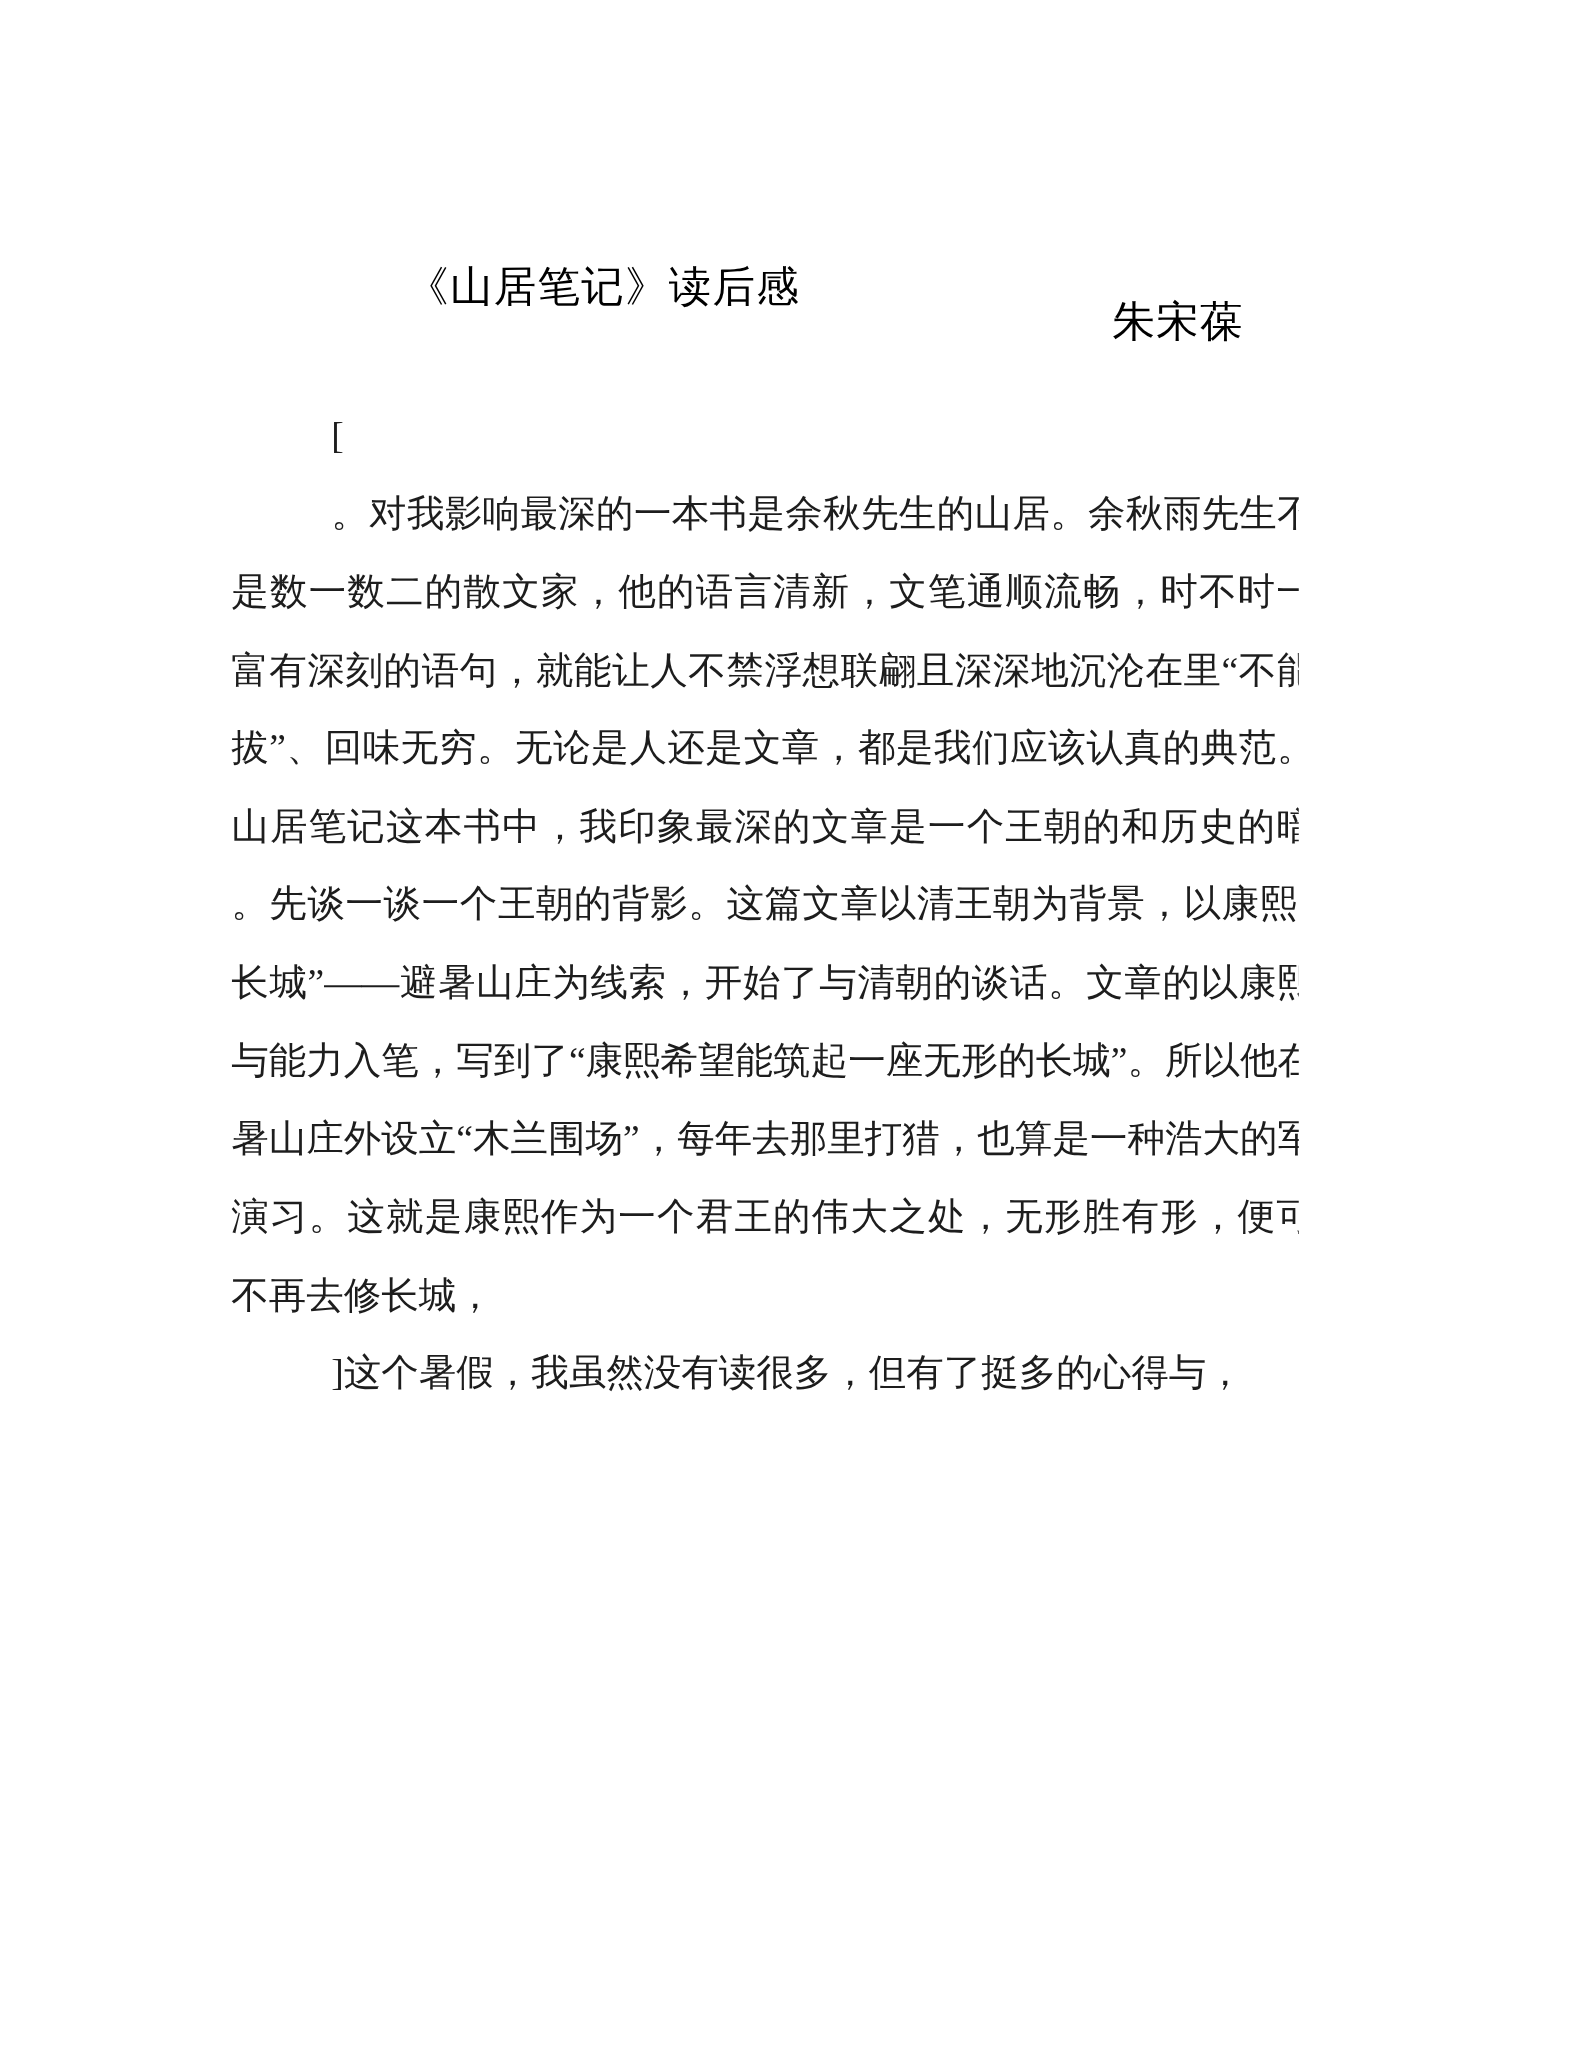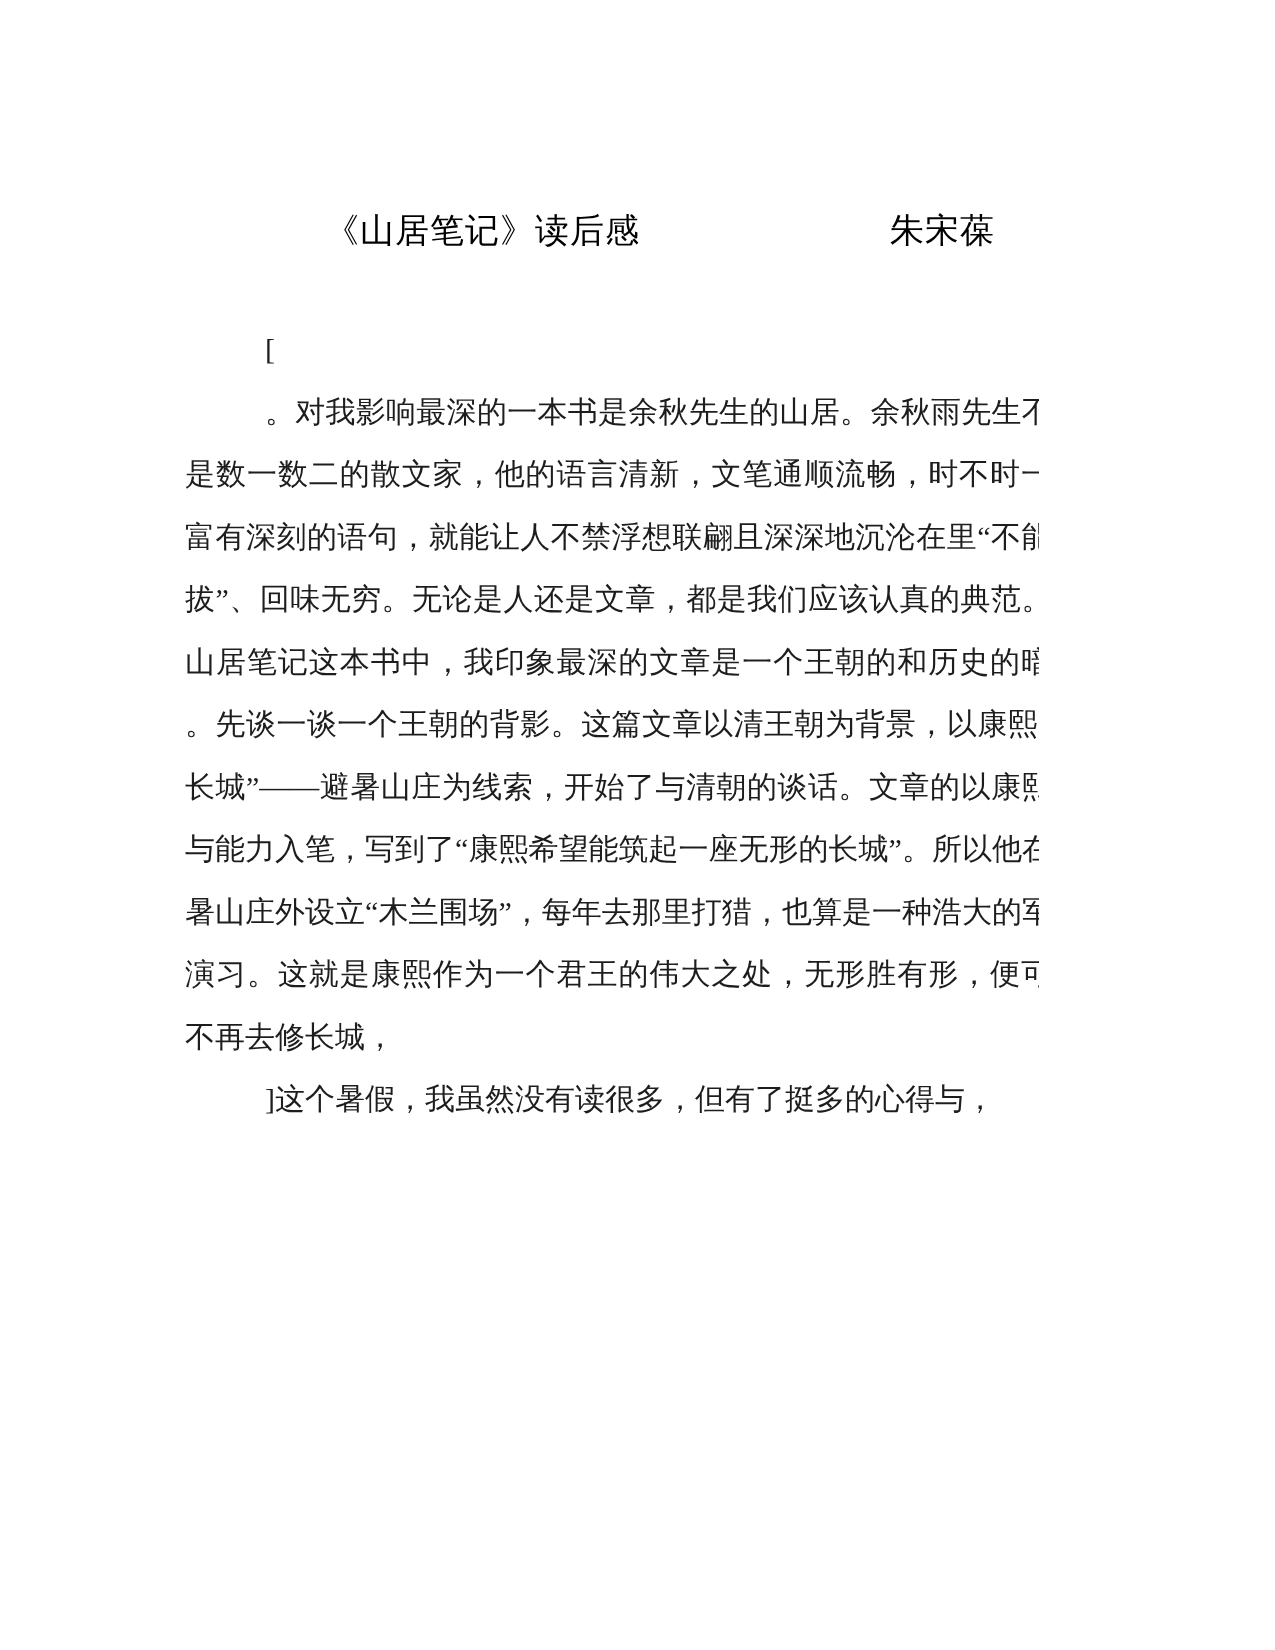--- a/index.html
+++ b/index.html
@@ -31,20 +31,21 @@
     color: #000000;
     letter-spacing: 1px;
   }
   .doc-author {
     margin-left: 250px;
     font-family: "Liberation Sans", "DejaVu Sans", sans-serif;
     font-size: 34px;
     line-height: 52px;
     color: #000000;
     letter-spacing: 1px;
+    margin-top: 28px;
   }
   .body-text {
     position: absolute;
     top: 318px;
     left: 185px;
     width: 897px;
   }
   .para {
     margin: 0;
     padding: 0;

